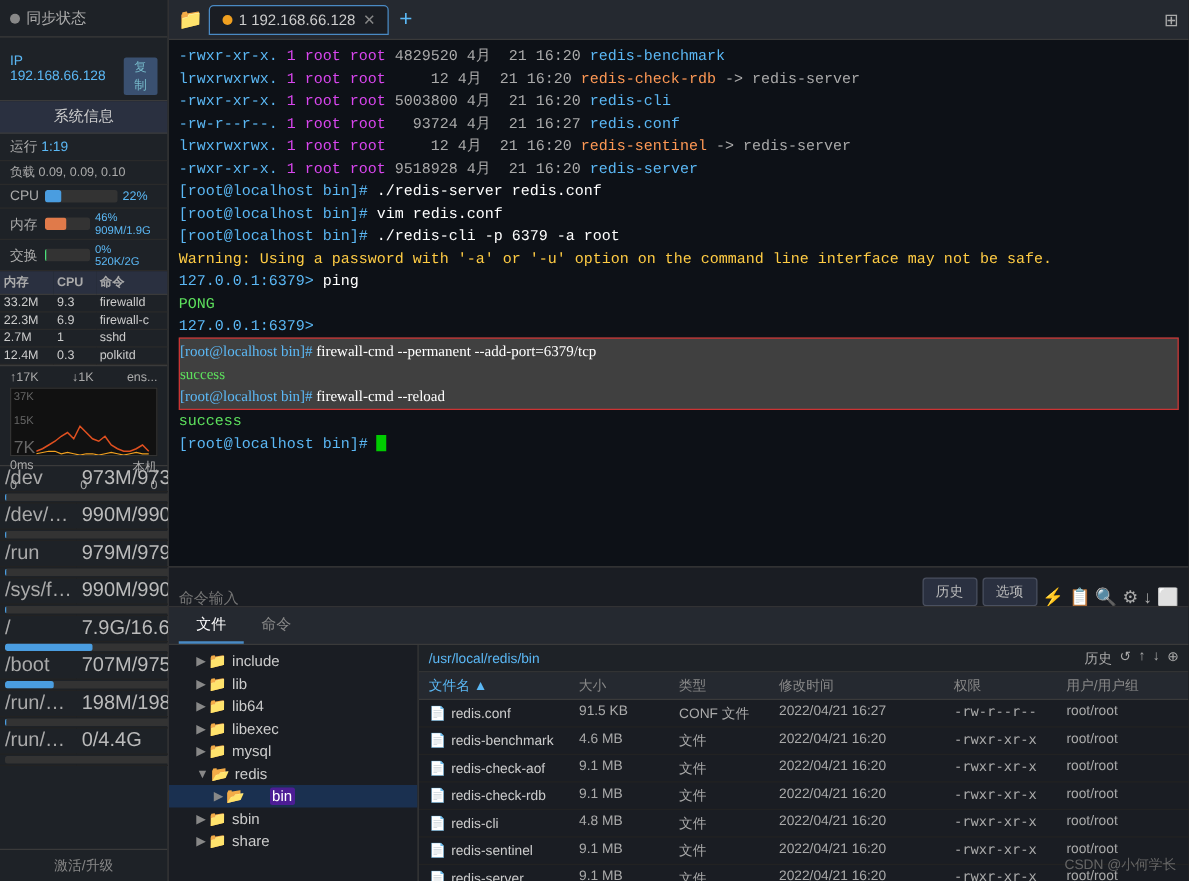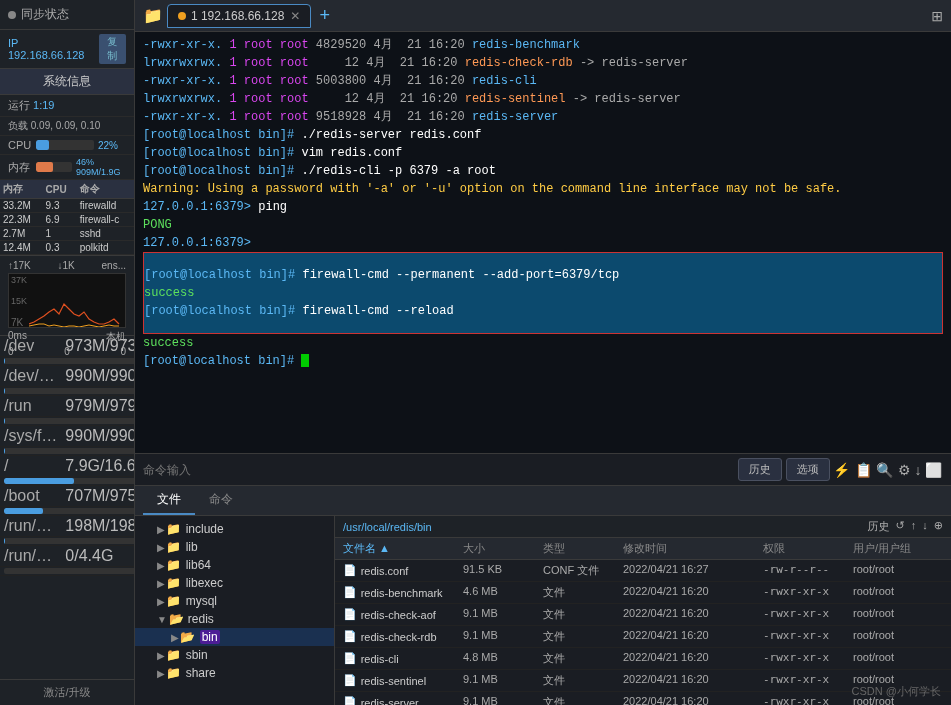--- a/index.html
+++ b/index.html
@@ -3,21 +3,21 @@
   <meta charset="utf-8">
   <style>
     * { box-sizing: border-box; margin: 0; padding: 0; }
     body { font-family: 'Microsoft YaHei', Arial, sans-serif; font-size: 12px; background: #2b2b2b; color: #ccc; width: 951px; height: 705px; overflow: hidden; display: flex; flex-direction: row; }
 
     
     .sidebar { width: 135px; min-width: 135px; background: #1e2227; border-right: 1px solid #3a3a3a; display: flex; flex-direction: column; overflow: hidden; }
     .sidebar-sync { display: flex; align-items: center; padding: 6px 8px; background: #1e2227; border-bottom: 1px solid #3a3a3a; font-size: 12px; color: #aaa; }
     .sync-dot { width: 8px; height: 8px; border-radius: 50%; background: #888; margin-right: 5px; }
     .sidebar-ip { display: flex; align-items: center; padding: 4px 8px; font-size: 11px; color: #5bb8f5; border-bottom: 1px solid #3a3a3a; }
-    .copy-btn { margin-left: 4px; background: #3a5070; color: #7bc; border: none; border-radius: 2px; font-size: 10px; padding: 1px 4px; cursor: pointer; }
+    .copy-btn { margin-left: 4px; background: #3a5070; color: #7bc; border: none; border-radius: 2px; font-size: 10px; padding: 1px 4px; cursor: pointer; margin-top: 12px; }
     .sys-info-title { background: #2a3040; text-align: center; padding: 4px; font-size: 12px; color: #ccc; border-bottom: 1px solid #3a3a3a; }
     .sys-run { padding: 3px 8px; font-size: 11px; color: #aaa; border-bottom: 1px solid #2a2a2a; }
     .sys-run span { color: #5bb8f5; }
     .sys-load { padding: 2px 8px; font-size: 10px; color: #aaa; border-bottom: 1px solid #2a2a2a; }
     .cpu-bar-row { display: flex; align-items: center; padding: 3px 8px; border-bottom: 1px solid #2a2a2a; }
     .cpu-label { font-size: 11px; color: #aaa; width: 28px; }
     .bar-bg { flex: 1; height: 10px; background: #333; border-radius: 2px; overflow: hidden; }
     .bar-fill-cpu { height: 100%; background: #4a9de0; border-radius: 2px; }
     .bar-val { font-size: 10px; color: #5bb8f5; margin-left: 4px; width: 28px; }
     .mem-bar-row { display: flex; align-items: center; padding: 2px 8px; border-bottom: 1px solid #2a2a2a; }
@@ -67,27 +67,27 @@
     .term-line { line-height: 1.5; white-space: pre; }
     .term-perm { color: #5bb8f5; }
     .term-owner { color: #d946ef; }
     .term-size { color: #aaa; }
     .term-date { color: #aaa; }
     .term-file { color: #5bb8f5; }
     .term-link { color: #ff9955; }
     .term-symlink { color: #aaa; }
     .term-prompt { color: #5bb8f5; }
     .term-cmd { color: #fff; }
-    .term-highlight { background: #0c4a6e; border: 1px solid #cc3333; display: block; padding: 13px 0; }
+    .term-highlight { background: #404040; border: 1px solid #cc3333; display: block; padding: 1px 0; font-family: Liberation Serif, serif; }
     .term-success { color: #5de05d; }
     .term-cursor { display: inline-block; width: 8px; height: 13px; background: #00cc00; vertical-align: middle; }
     .term-warning { color: #ffcc44; }
 
     
-    .term-toolbar { height: 32px; background: #1a1d23; border-top: 1px solid #3a3a3a; display: flex; align-items: center; padding: 0 8px; }
+    .term-toolbar { height: 32px; background: #1a1d23; border-top: 1px solid #3a3a3a; display: flex; align-items: flex-end; padding: 0 8px; }
     .term-input { flex: 1; background: transparent; border: none; color: #ccc; font-family: 'Microsoft YaHei', Arial, sans-serif; font-size: 12px; outline: none; }
     .term-btn { background: #2a3040; border: 1px solid #4a5060; color: #bbb; padding: 3px 10px; margin-left: 4px; border-radius: 3px; cursor: pointer; font-size: 11px; }
     .term-icon-btn { background: transparent; border: none; color: #aaa; font-size: 14px; margin-left: 4px; cursor: pointer; }
 
     
     .bottom-panel { height: 220px; background: #1a1d23; border-top: 1px solid #3a3a3a; display: flex; flex-direction: column; }
     .bottom-tabs { display: flex; align-items: center; background: #252930; border-bottom: 1px solid #3a3a3a; padding: 0 8px; }
     .bottom-tab { padding: 5px 14px; font-size: 12px; cursor: pointer; border-bottom: 2px solid transparent; }
     .bottom-tab.active { color: #fff; border-bottom: 2px solid #4a8ac4; }
     .bottom-tab.inactive { color: #888; }
@@ -149,20 +149,27 @@
   </div>
 
   <div class="mem-bar-row">
     <span class="mem-label">内存</span>
     <div class="bar-bg">
       <div class="bar-fill-mem" style="width:46%"></div>
     </div>
     <span class="bar-val" style="font-size:9px;width:50px;">46% 909M/1.9G</span>
   </div>
 
+  <div class="swap-bar-row">
+    <span class="swap-label">交换</span>
+    <div class="bar-bg">
+      <div class="bar-fill-swap" style="width:1%"></div>
+    </div>
+    <span class="bar-val" style="font-size:9px;width:50px;">0%  520K/2G</span>
+  </div>
 
   <div style="border-bottom:1px solid #3a3a3a;">
     <table class="proc-table">
       <thead>
         <tr>
           <th>内存</th>
           <th>CPU</th>
           <th>命令</th>
         </tr>
       </thead>
@@ -194,21 +201,21 @@
   <div class="sparkline-area">
     <div class="spark-labels">
       <span>↑17K</span>
       <span>↓1K</span>
       <span>ens...</span>
     </div>
     <div class="spark-canvas">
       <div class="spark-y-labels" style="left:2px;">
         <span style="font-size:9px;color:#666;">37K</span>
         <span style="font-size:9px;color:#666;">15K</span>
-        <span style="font-size:10px;color:#666;">7K</span>
+        <span style="font-size:14px;color:#666;">7K</span>
       </div>
       <svg class="spark-svg">
 
         <polyline points="0,50 5,48 10,45 15,42 20,38 25,35 30,40 35,30 40,35 45,40 50,42 55,38 60,45 65,48 70,50 75,50 80,48 85,45 90,50" fill="none" stroke="#e05020" stroke-width="1.2"></polyline>
         <polyline points="0,52 5,51 10,50 15,50 20,52 25,51 30,52 35,53 40,52 45,52 50,53 55,52 60,51 65,52 70,53 75,52 80,51 85,52 90,52" fill="none" stroke="#f0a020" stroke-width="1"></polyline>
       </svg>
     </div>
     <div style="display:flex;justify-content:space-between;padding:2px 0;font-size:10px;color:#aaa;">
       <span>0ms</span>
       <span>本机</span>
@@ -329,20 +336,21 @@
     </div>
     <span class="tab-add">+</span>
     <div class="tab-spacer"></div>
     <span class="tab-grid-icon">⊞</span>
   </div>
 
   <div class="terminal" id="terminal-content">
     <div class="term-line"><span class="term-perm">-rwxr-xr-x.</span> <span class="term-owner">1 root root</span> <span class="term-size">4829520</span> <span class="term-date">4月  21 16:20</span> <span class="term-file">redis-benchmark</span></div>
     <div class="term-line"><span class="term-perm">lrwxrwxrwx.</span> <span class="term-owner">1 root root</span> <span class="term-size">    12</span> <span class="term-date">4月  21 16:20</span> <span class="term-link">redis-check-rdb</span> <span class="term-symlink">-&gt; redis-server</span></div>
     <div class="term-line"><span class="term-perm">-rwxr-xr-x.</span> <span class="term-owner">1 root root</span> <span class="term-size">5003800</span> <span class="term-date">4月  21 16:20</span> <span class="term-file">redis-cli</span></div>
+    <div class="term-line"><span class="term-perm">-rw-r--r--.</span> <span class="term-owner">1 root root</span> <span class="term-size">  93724</span> <span class="term-date">4月  21 16:27</span> <span class="term-file">redis.conf</span></div>
     <div class="term-line"><span class="term-perm">lrwxrwxrwx.</span> <span class="term-owner">1 root root</span> <span class="term-size">    12</span> <span class="term-date">4月  21 16:20</span> <span class="term-link">redis-sentinel</span> <span class="term-symlink">-&gt; redis-server</span></div>
     <div class="term-line"><span class="term-perm">-rwxr-xr-x.</span> <span class="term-owner">1 root root</span> <span class="term-size">9518928</span> <span class="term-date">4月  21 16:20</span> <span class="term-file">redis-server</span></div>
     <div class="term-line"><span class="term-prompt">[root@localhost bin]#</span> <span class="term-cmd">./redis-server redis.conf</span></div>
     <div class="term-line"><span class="term-prompt">[root@localhost bin]#</span> <span class="term-cmd">vim redis.conf</span></div>
     <div class="term-line"><span class="term-prompt">[root@localhost bin]#</span> <span class="term-cmd">./redis-cli -p 6379 -a root</span></div>
     <div class="term-line term-warning">Warning: Using a password with '-a' or '-u' option on the command line interface may not be safe.</div>
     <div class="term-line"><span class="term-prompt">127.0.0.1:6379&gt;</span> <span class="term-cmd">ping</span></div>
     <div class="term-line term-success">PONG</div>
     <div class="term-line"><span class="term-prompt">127.0.0.1:6379&gt;</span></div>
     <span class="term-highlight">
@@ -408,21 +416,21 @@
             <span class="tree-indent"></span>
             <span class="tree-toggle">▼</span>
             <span class="folder-icon">📂</span>
             <span>redis</span>
           </div>
           <div class="tree-item selected">
             <span class="tree-indent"></span>
             <span class="tree-indent"></span>
             <span class="tree-toggle">▶</span>
             <span class="folder-icon">📂</span>
-            <span style="background:#4c1d95;color:#fff;border-radius:2px;padding:0 2px;">bin</span>
+            <span style="background:#4c1d95;color:#fff;border-radius:2px;padding:0 2px;margin-left:16px;">bin</span>
           </div>
           <div class="tree-item">
             <span class="tree-indent"></span>
             <span class="tree-toggle">▶</span>
             <span class="folder-icon">📁</span>
             <span>sbin</span>
           </div>
           <div class="tree-item">
             <span class="tree-indent"></span>
             <span class="tree-toggle">▶</span>

